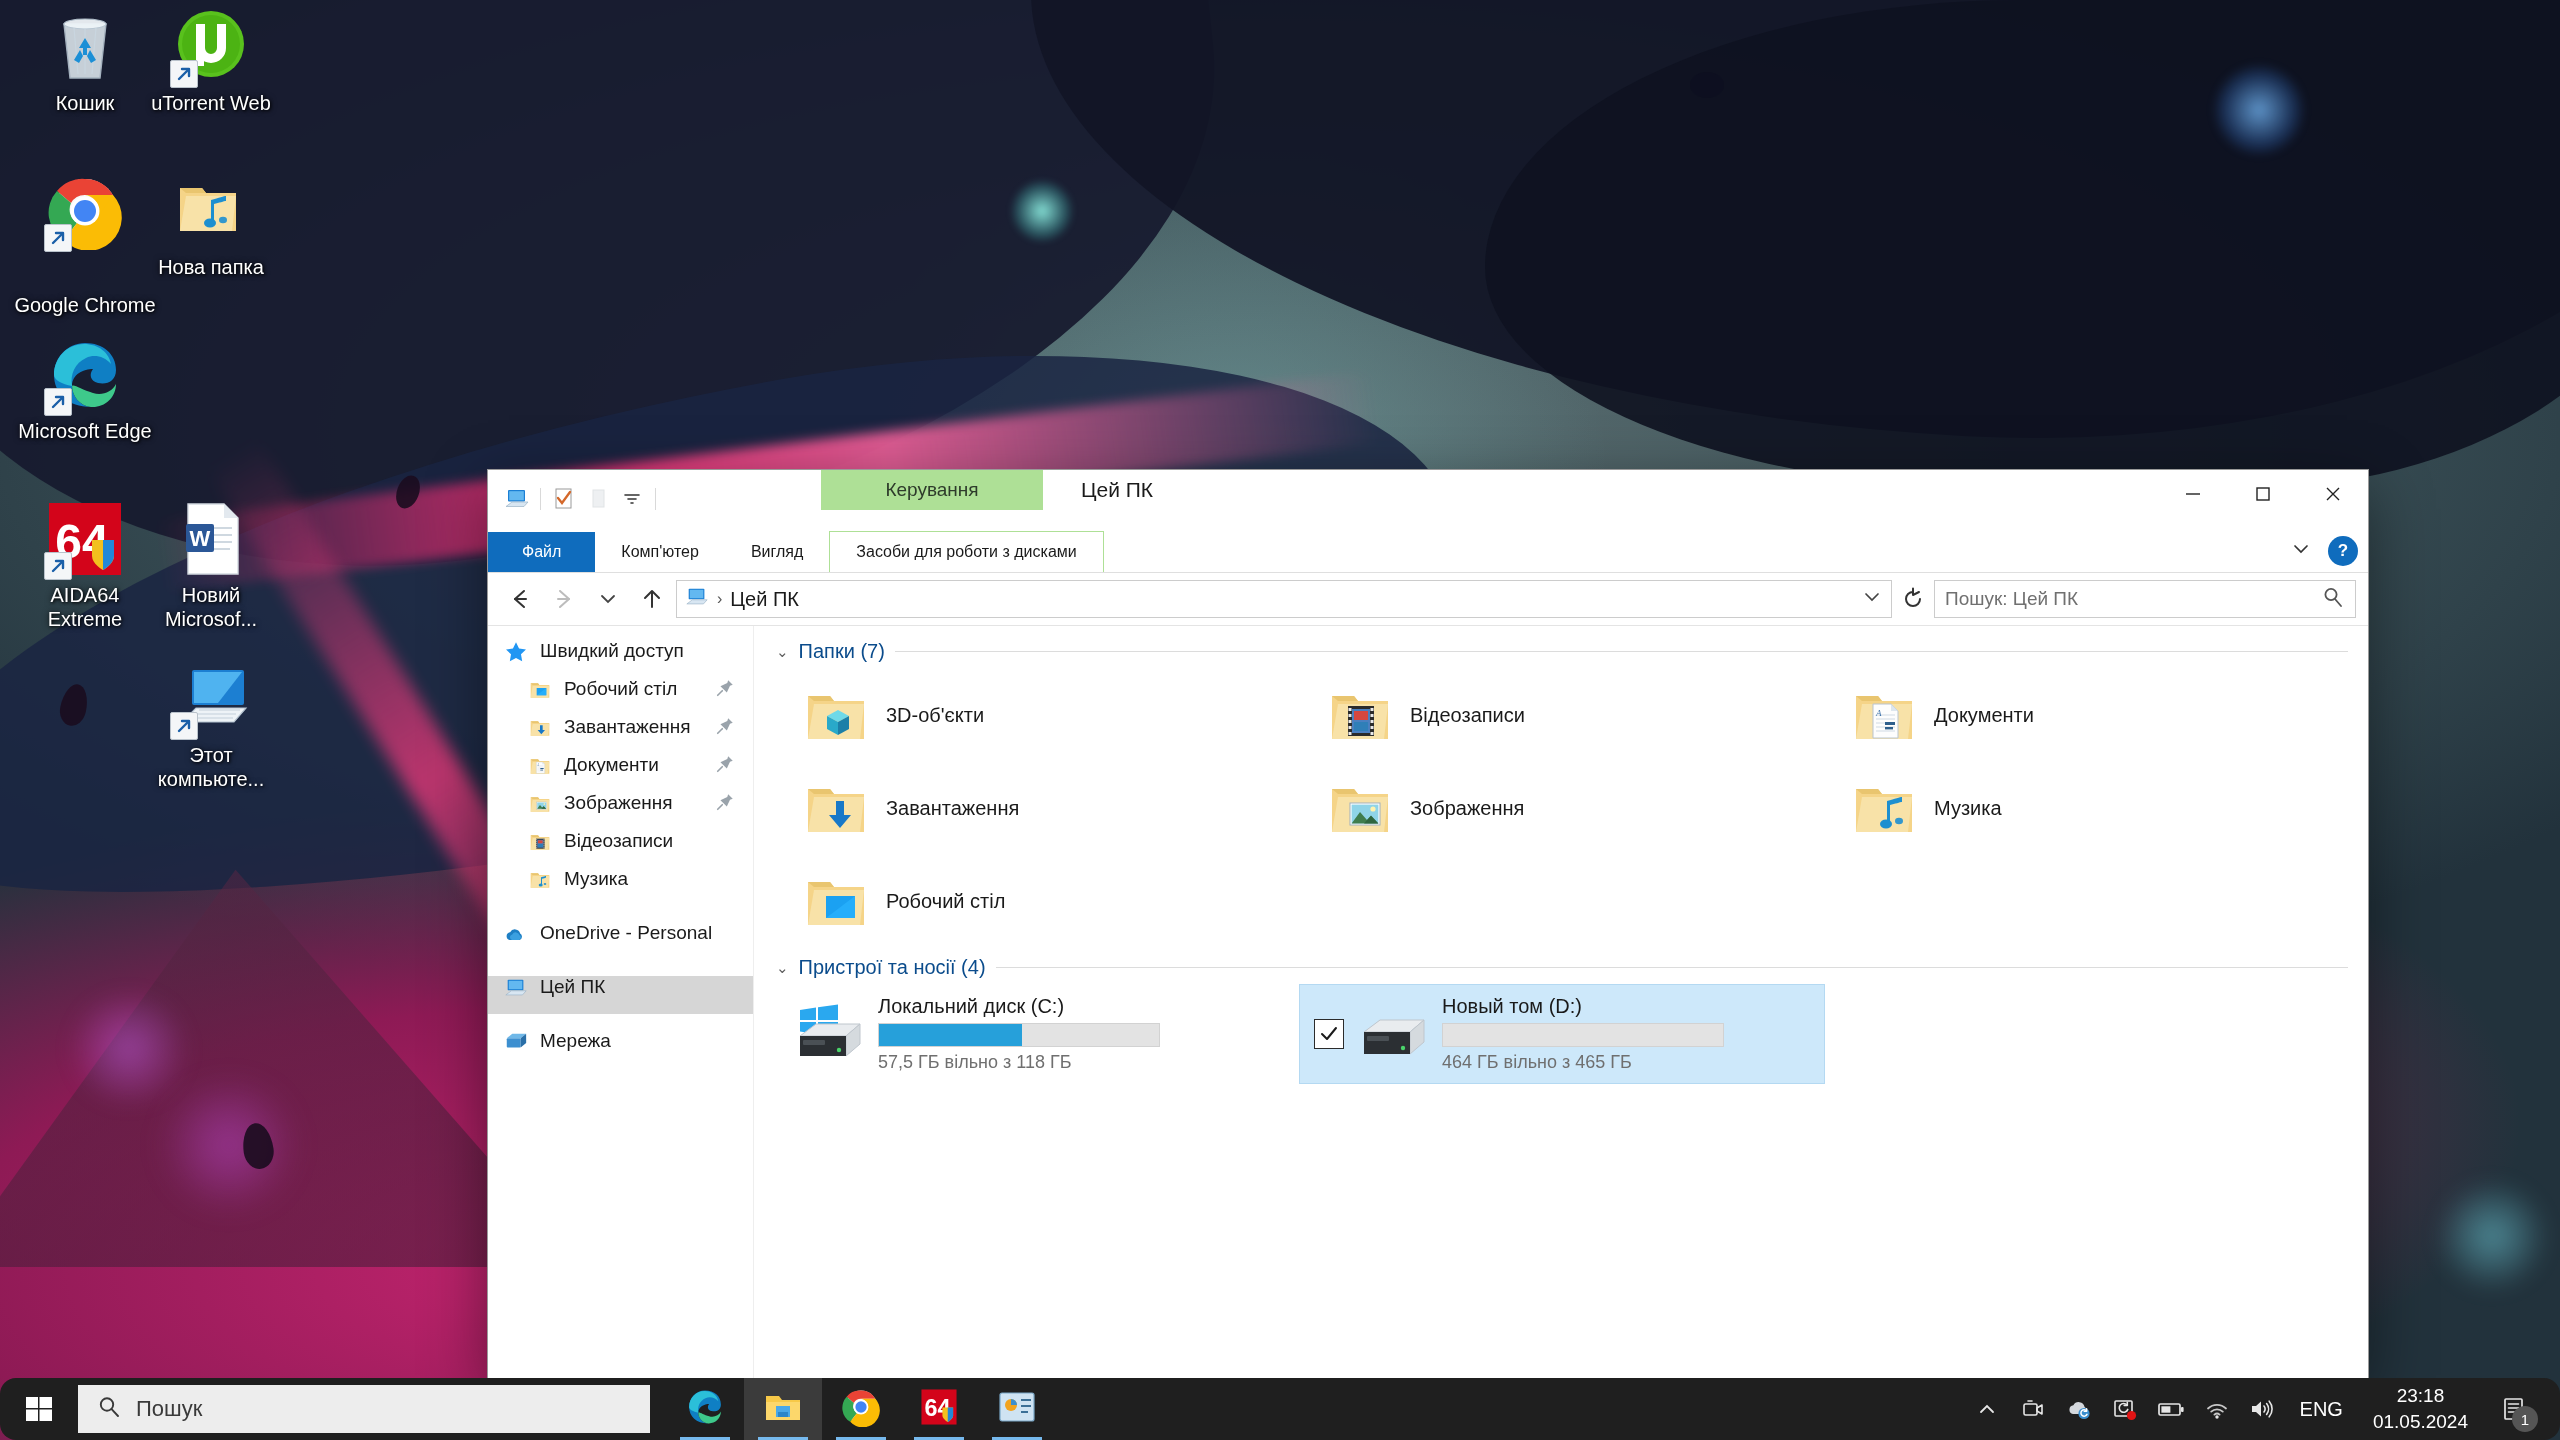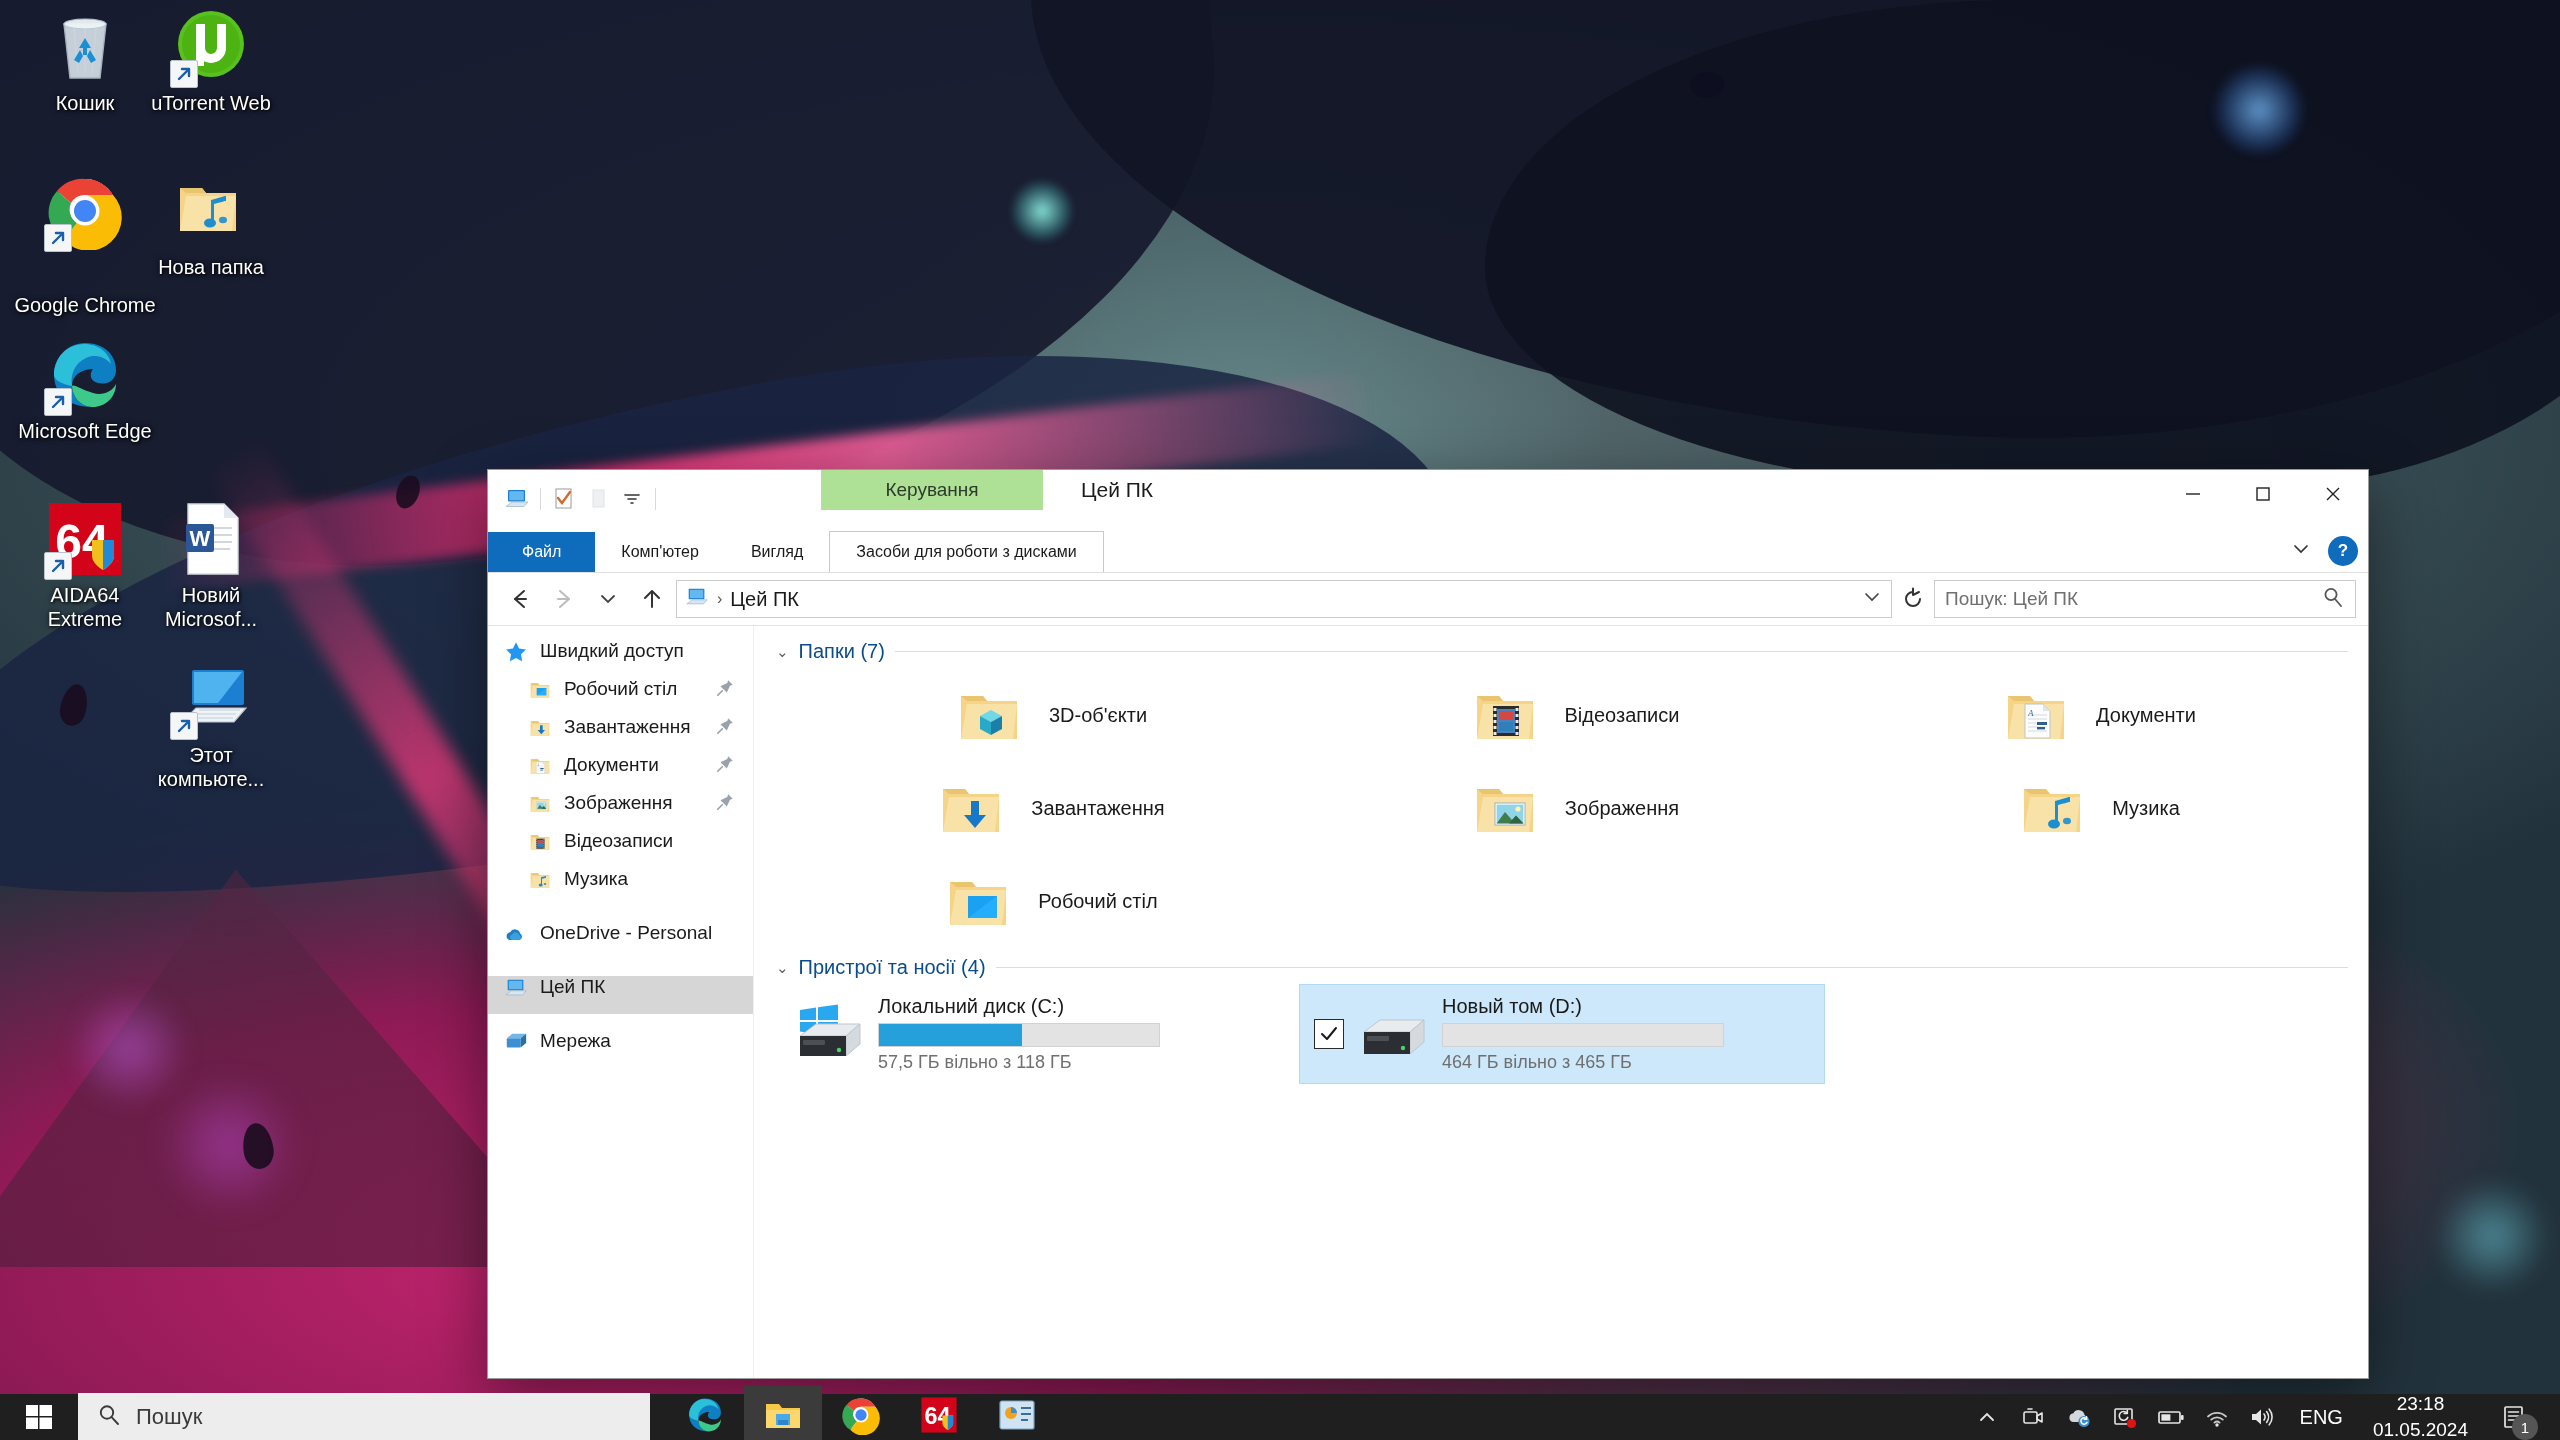--- a/index.html
+++ b/index.html
@@ -119,38 +119,38 @@
   .nav-row .pin{position:absolute;right:18px;}
   .nav-gap{height:16px;}
   .nav-ico{width:24px;height:24px;flex:0 0 24px;display:flex;align-items:center;justify-content:center;}
   
   .content{flex:1;padding:14px 20px 0 22px;overflow:hidden;}
   .grouphdr{display:flex;align-items:center;gap:10px;margin-bottom:6px;}
   .grouphdr .chev{color:#5a5a5a;font-size:15px;}
   .grouphdr .gtxt{font-size:20px;color:#0b4c8c;white-space:nowrap;}
   .grouphdr .gline{flex:1;height:1px;background:#dcdcdc;}
   .tiles{display:grid;grid-template-columns:repeat(3,1fr);}
-  .tile{display:flex;align-items:center;gap:24px;height:93px;padding-left:24px;justify-content:center;}
+  .tile{display:flex;align-items:center;gap:14px;height:93px;padding-left:24px;}
   .tile .ticon{width:72px;height:72px;flex:0 0 72px;position:relative;}
   .tile .tname{font-size:20px;color:#1a1a1a;}
   .drives{display:grid;grid-template-columns:repeat(3,1fr);margin-top:6px;}
   .drive{display:flex;align-items:center;gap:10px;padding:10px 8px 10px 14px;}
   .drive.sel{background:#cde8fa;outline:1px solid #b4d9f2;}
   .drive .chk{width:28px;height:28px;border:1px solid #2b2b2b;background:#fff;
     display:flex;align-items:center;justify-content:center;flex:0 0 28px;}
   .drive .dicon{width:78px;height:64px;flex:0 0 78px;position:relative;}
   .drive .dinfo{flex:1;min-width:0;}
   .drive .dname{font-size:20px;color:#1a1a1a;margin-bottom:5px;}
   .bar-outer{height:22px;background:#e3e3e3;border:1px solid #d2d2d2;width:280px;}
   .bar-fill{height:100%;background:#26a0da;}
   .drive .dfree{font-size:18px;color:#6f6f6f;margin-top:5px;}
 
   
-  #taskbar{position:absolute;left:0;bottom:0;width:2560px;height:46px;
-    background:#1f1f1f;display:flex;align-items:center;}
+  #taskbar{position:absolute;left:0;bottom:0;width:2560px;height:62px;
+    background:#1f1f1f;display:flex;align-items:center;border-radius:16px;}
   .start-btn{width:78px;height:62px;display:flex;align-items:center;justify-content:center;}
   .tb-search{width:536px;height:48px;background:#ededed;display:flex;align-items:center;
     gap:14px;padding:0 18px;}
   .tb-search .stxt{font-size:22px;color:#3a3a3a;}
   .tb-apps{display:flex;align-items:center;height:62px;margin-left:16px;}
   .tb-app{width:78px;height:62px;display:flex;align-items:center;justify-content:center;
     position:relative;}
   .tb-app.active{background:#3b3b3b;}
   .tb-app .under{position:absolute;bottom:0;left:14px;right:14px;height:3px;background:#76b9ed;}
   .tray{margin-left:auto;display:flex;align-items:center;height:62px;padding-right:16px;gap:0;justify-content:space-between;}

